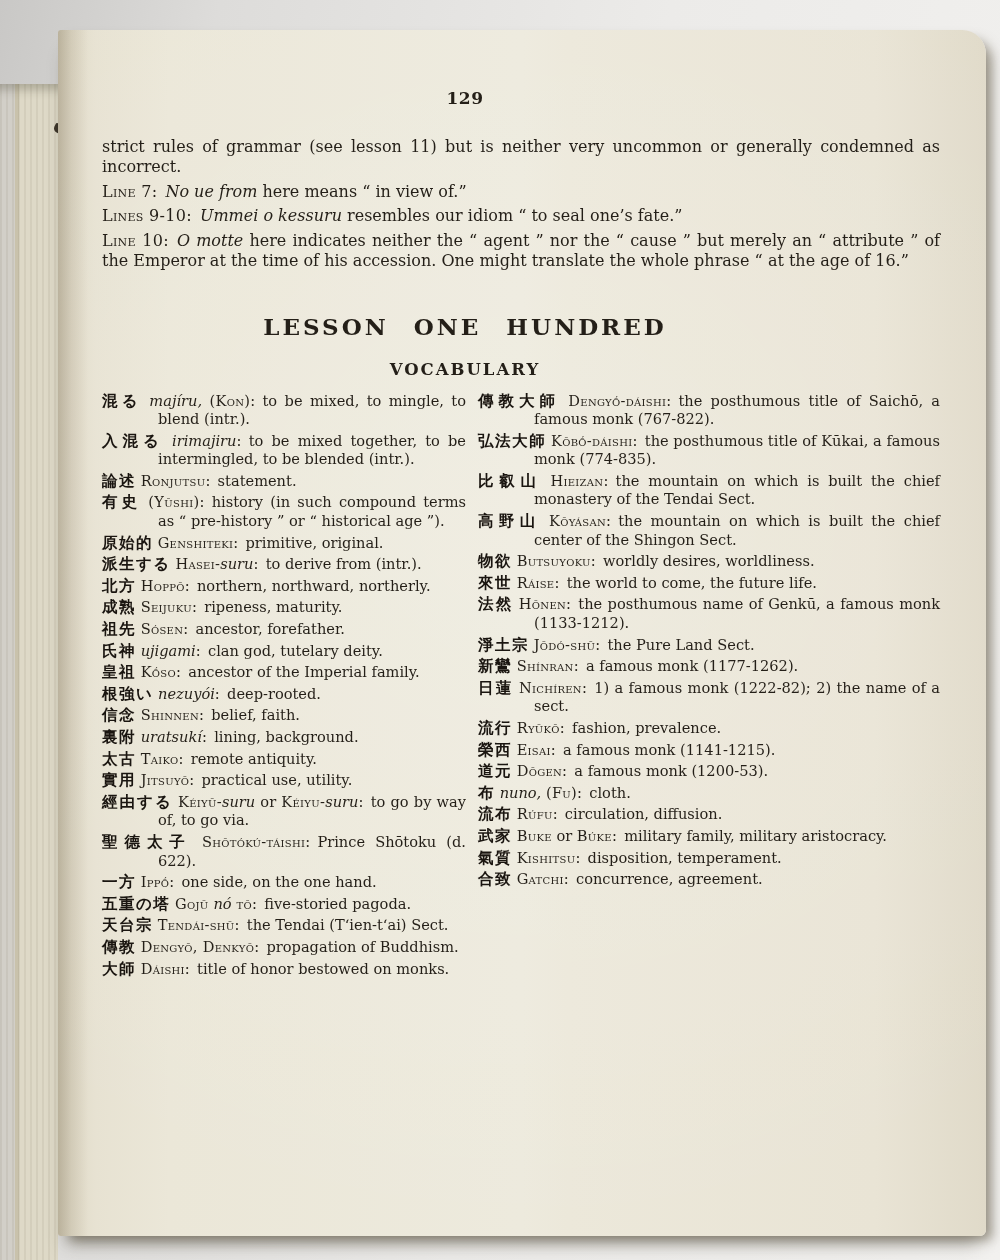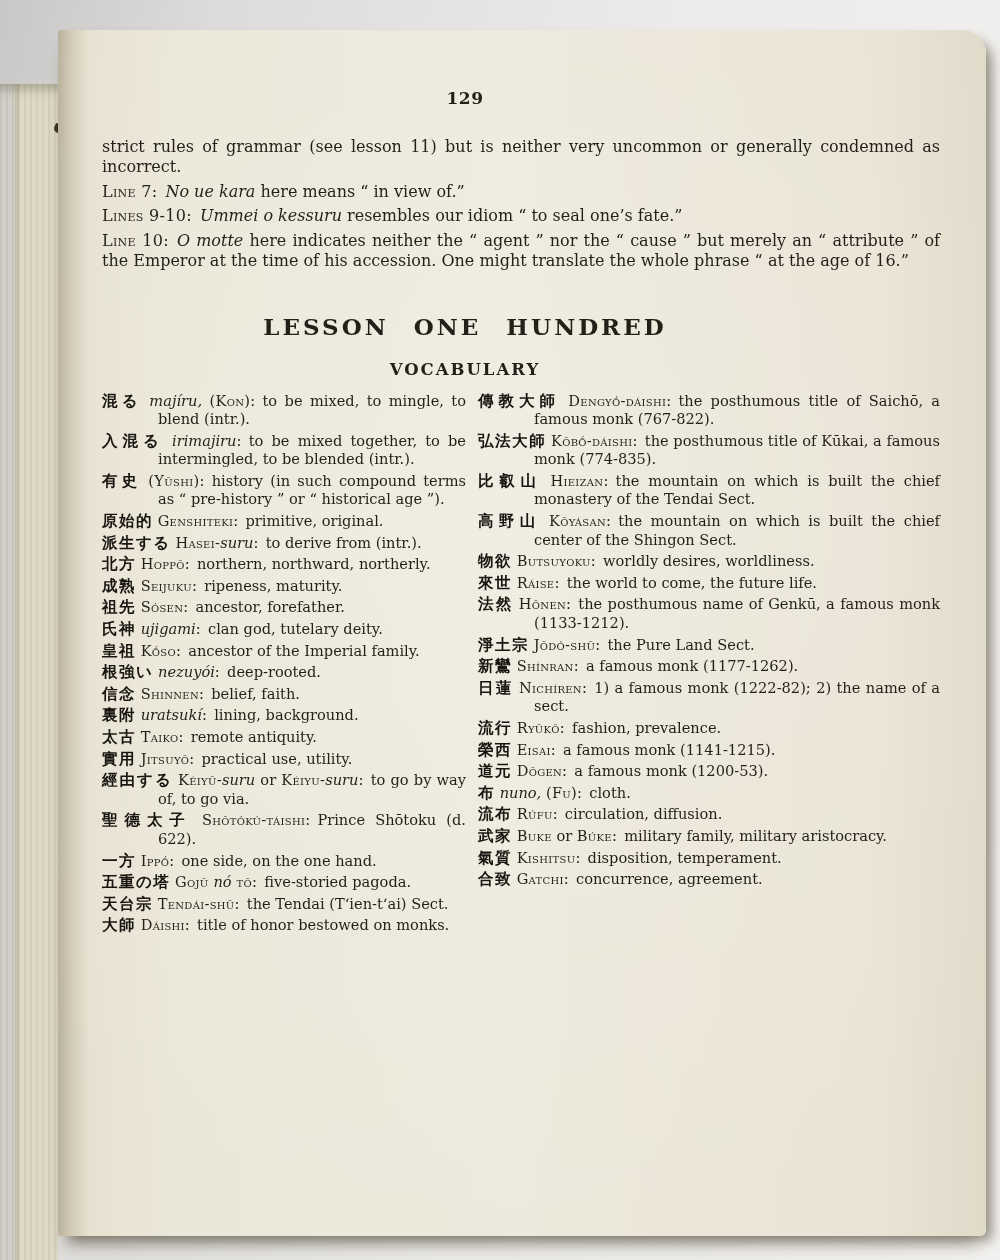--- a/index.html
+++ b/index.html
@@ -78,51 +78,53 @@
   <div class="crease-notch"></div>
 
   <div class="book-page">
     <div class="content">
 
       <div class="page-number centered">129</div>
 
       <p class="para">strict rules of grammar (see lesson 11) but is neither very uncommon or generally condemned as incorrect.</p>
 
       <div>
-          <p class="note"><span class="sc">Line 7:</span> <span class="it">No ue kara</span><span class="pl"> here means “ in view of.”</span></p>
+          <p class="note"><span class="sc">Line 7:</span> <span class="it">No ue from</span><span class="pl"> here means “ in view of.”</span></p>
           <p class="note"><span class="sc">Lines 9-10:</span> <span class="it">Ummei o kessuru</span><span class="pl"> resembles our idiom “ to seal one’s fate.”</span></p>
           <p class="note"><span class="sc">Line 10:</span> <span class="it">O motte</span><span class="pl"> here indicates neither the “ agent ” nor the “ cause ” but merely an “ attribute ” of the Emperor at the time of his accession.  One might translate the whole phrase “ at the age of 16.”</span></p>
         </div>
 
       <h1 class="lesson-title centered">LESSON ONE HUNDRED</h1>
 
       <h2 class="vocab-heading centered">VOCABULARY</h2>
 
       <div class="vocab">
         <div class="col col-left">
             <div class="entry"><span class="kanji">混る</span> <span class="it">majíru,</span><span class="pl"> </span><span class="sc">(Kon)</span>: <span class="def">to be mixed, to mingle, to blend (intr.).</span></div>
             <div class="entry"><span class="kanji">入混る</span> <span class="it">irimajiru</span>: <span class="def">to be mixed together, to be intermingled, to be blended (intr.).</span></div>
+            <div class="entry"><span class="kanji">論述</span> <span class="sc">Ronjutsu</span>: <span class="def">statement.</span></div>
             <div class="entry"><span class="kanji">有史</span> <span class="sc">(Yūshi)</span>: <span class="def">history (in such compound terms as “ pre-history ” or “ historical age ”).</span></div>
             <div class="entry"><span class="kanji">原始的</span> <span class="sc">Genshiteki</span>: <span class="def">primitive, original.</span></div>
             <div class="entry"><span class="kanji">派生する</span> <span class="sc">Hasei-</span><span class="it">suru</span>: <span class="def">to derive from (intr.).</span></div>
             <div class="entry"><span class="kanji">北方</span> <span class="sc">Hoppō</span>: <span class="def">northern, northward, northerly.</span></div>
             <div class="entry"><span class="kanji">成熟</span> <span class="sc">Seijuku</span>: <span class="def">ripeness, maturity.</span></div>
             <div class="entry"><span class="kanji">祖先</span> <span class="sc">Sósen</span>: <span class="def">ancestor, forefather.</span></div>
             <div class="entry"><span class="kanji">氏神</span> <span class="it">ujigami</span>: <span class="def">clan god, tutelary deity.</span></div>
             <div class="entry"><span class="kanji">皇祖</span> <span class="sc">Kṓso</span>: <span class="def">ancestor of the Imperial family.</span></div>
             <div class="entry"><span class="kanji">根強い</span> <span class="it">nezuyói</span>: <span class="def">deep-rooted.</span></div>
             <div class="entry"><span class="kanji">信念</span> <span class="sc">Shinnen</span>: <span class="def">belief, faith.</span></div>
             <div class="entry"><span class="kanji">裏附</span> <span class="it">uratsukí</span>: <span class="def">lining, background.</span></div>
             <div class="entry"><span class="kanji">太古</span> <span class="sc">Taiko</span>: <span class="def">remote antiquity.</span></div>
             <div class="entry"><span class="kanji">實用</span> <span class="sc">Jitsuyō</span>: <span class="def">practical use, utility.</span></div>
             <div class="entry"><span class="kanji">經由する</span> <span class="sc">Kéiyū-</span><span class="it">suru</span><span class="pl"> or </span><span class="sc">Kéiyu-</span><span class="it">suru</span>: <span class="def">to go by way of, to go via.</span></div>
             <div class="entry"><span class="kanji">聖德太子</span> <span class="sc">Shōtókú-táishi</span>: <span class="def">Prince Shōtoku (d. 622).</span></div>
             <div class="entry"><span class="kanji">一方</span> <span class="sc">Ippṓ</span>: <span class="def">one side, on the one hand.</span></div>
             <div class="entry"><span class="kanji">五重の塔</span> <span class="sc">Gojū </span><span class="it">nó</span><span class="sc"> tō</span>: <span class="def">five-storied pagoda.</span></div>
             <div class="entry"><span class="kanji">天台宗</span> <span class="sc">Tendái-shū</span>: <span class="def">the Tendai (T‘ien-t‘ai) Sect.</span></div>
+            <div class="entry"><span class="kanji">傳教</span> <span class="sc">Dengyō, Denkyō</span>: <span class="def">propagation of Buddhism.</span></div>
             <div class="entry"><span class="kanji">大師</span> <span class="sc">Dáishi</span>: <span class="def">title of honor bestowed on monks.</span></div>
           </div>
         <div class="col col-right">
             <div class="entry"><span class="kanji">傳教大師</span> <span class="sc">Dengyṓ-dáishi</span>: <span class="def">the posthumous title of Saichō, a famous monk (767-822).</span></div>
             <div class="entry"><span class="kanji">弘法大師</span> <span class="sc">Kōbṓ-dáishi</span>: <span class="def">the posthumous title of Kūkai, a famous monk (774-835).</span></div>
             <div class="entry"><span class="kanji">比叡山</span> <span class="sc">Hieizan</span>: <span class="def">the mountain on which is built the chief monastery of the Tendai Sect.</span></div>
             <div class="entry"><span class="kanji">高野山</span> <span class="sc">Kōyásan</span>: <span class="def">the mountain on which is built the chief center of the Shingon Sect.</span></div>
             <div class="entry"><span class="kanji">物欲</span> <span class="sc">Butsuyoku</span>: <span class="def">worldly desires, worldliness.</span></div>
             <div class="entry"><span class="kanji">來世</span> <span class="sc">Ráise</span>: <span class="def">the world to come, the future life.</span></div>
             <div class="entry"><span class="kanji">法然</span> <span class="sc">Hōnen</span>: <span class="def">the posthumous name of Genkū, a famous monk (1133-1212).</span></div>

